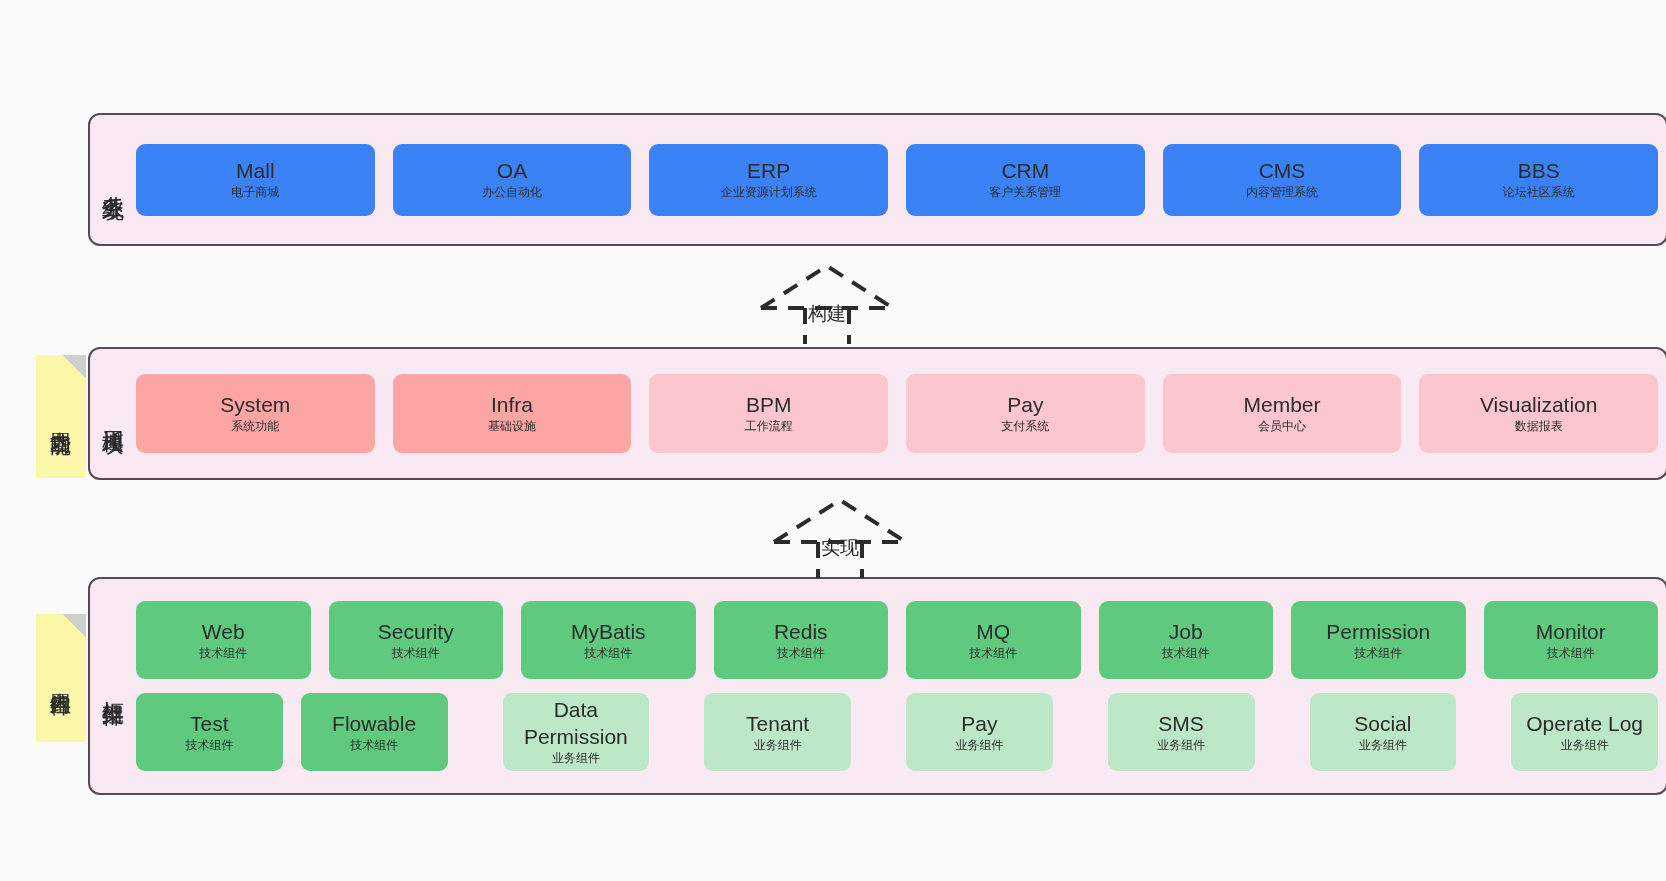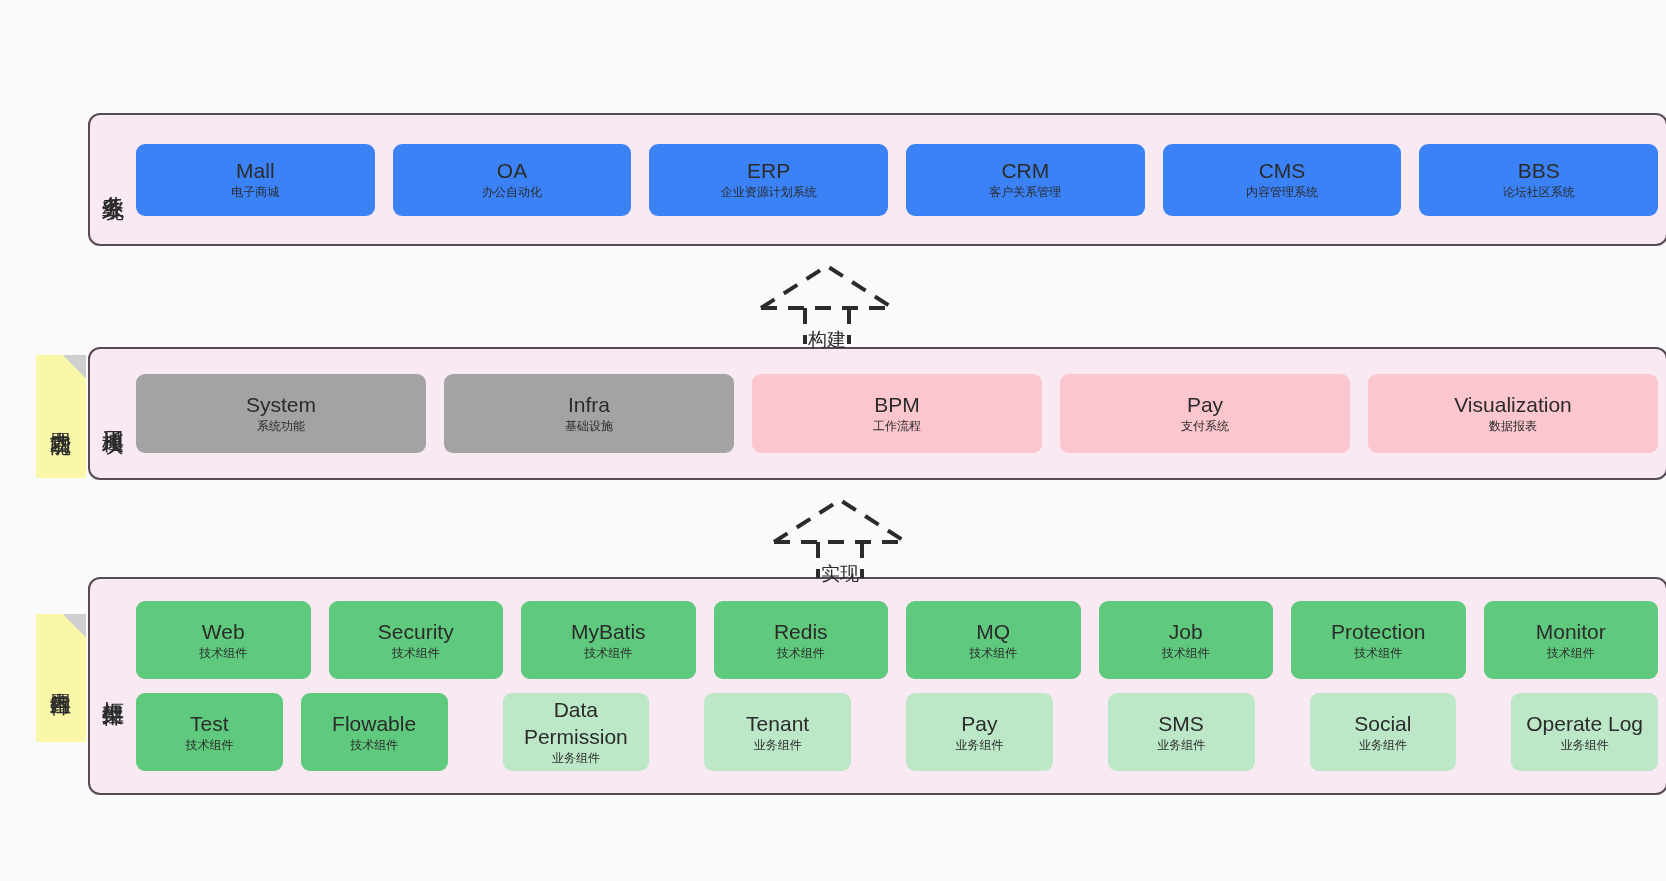--- a/index.html
+++ b/index.html
@@ -73,21 +73,21 @@
     justify-content: center;
     text-align: center;
     line-height: 1.28;
     padding: 6px 6px;
     color: #2B2B2B;
   }
   .card .t1 { font-size: 21px; }
   .card .t2 { font-size: 12px; }
 
   .card.blue        { background: #3b82f6; }
-  .card.red         { background: #a3a3a3; }
+  .card.red         { background: #fca5a5; }
   .card.pink        { background: #FBC6CE; }
   .card.green-dark  { background: #5FC97E; }
   .card.green-light { background: #BCE8C8; margin-left: 37px; }
 
   
   .sticky {
     position: absolute;
     box-sizing: border-box;
     background: #FAF7A8;
     display: flex;
@@ -121,21 +121,20 @@
   .arrow-label {
     position: absolute;
     left: 50%;
     transform: translateX(-50%);
     font-size: 19px;
     line-height: 1;
     color: #2B2B2B;
     background: transparent;
     white-space: nowrap;
     user-select: none;
-    margin-top: 26px;
   }
 </style>
 </head>
 <body>
 
 <div class="canvas">
 
   <div class="layer" style="left:88px; top:113px; width:1580px; height:133px;">
     <div class="layer-title">业务系统</div>
     <div class="layer-body">
@@ -196,20 +195,24 @@
         </div>
         <div class="card pink">
           <span class="t1">BPM</span>
           <span class="t2">工作流程</span>
         </div>
         <div class="card pink">
           <span class="t1">Pay</span>
           <span class="t2">支付系统</span>
         </div>
         <div class="card pink">
+          <span class="t1">Member</span>
+          <span class="t2">会员中心</span>
+        </div>
+        <div class="card pink">
           <span class="t1">Visualization</span>
           <span class="t2">数据报表</span>
         </div>
       </div>
     </div>
   </div>
 
   <div class="arrow" style="left:772px; top:496px; width:136px; height:82px;">
     <svg width="136" height="82" viewBox="0 0 136 82">
       <path d="M 2 46 L 68 4 L 134 46" fill="none" stroke="#2B2B2B" stroke-width="4" stroke-dasharray="16 11" stroke-linecap="butt"></path>
@@ -247,21 +250,21 @@
         </div>
         <div class="card green-dark">
           <span class="t1">MQ</span>
           <span class="t2">技术组件</span>
         </div>
         <div class="card green-dark">
           <span class="t1">Job</span>
           <span class="t2">技术组件</span>
         </div>
         <div class="card green-dark">
-          <span class="t1">Protection</span>
+          <span class="t1">Permission</span>
           <span class="t2">技术组件</span>
         </div>
         <div class="card green-dark">
           <span class="t1">Monitor</span>
           <span class="t2">技术组件</span>
         </div>
       </div>
 
       <div class="row" style="height:78px;">
         <div class="card green-dark">

